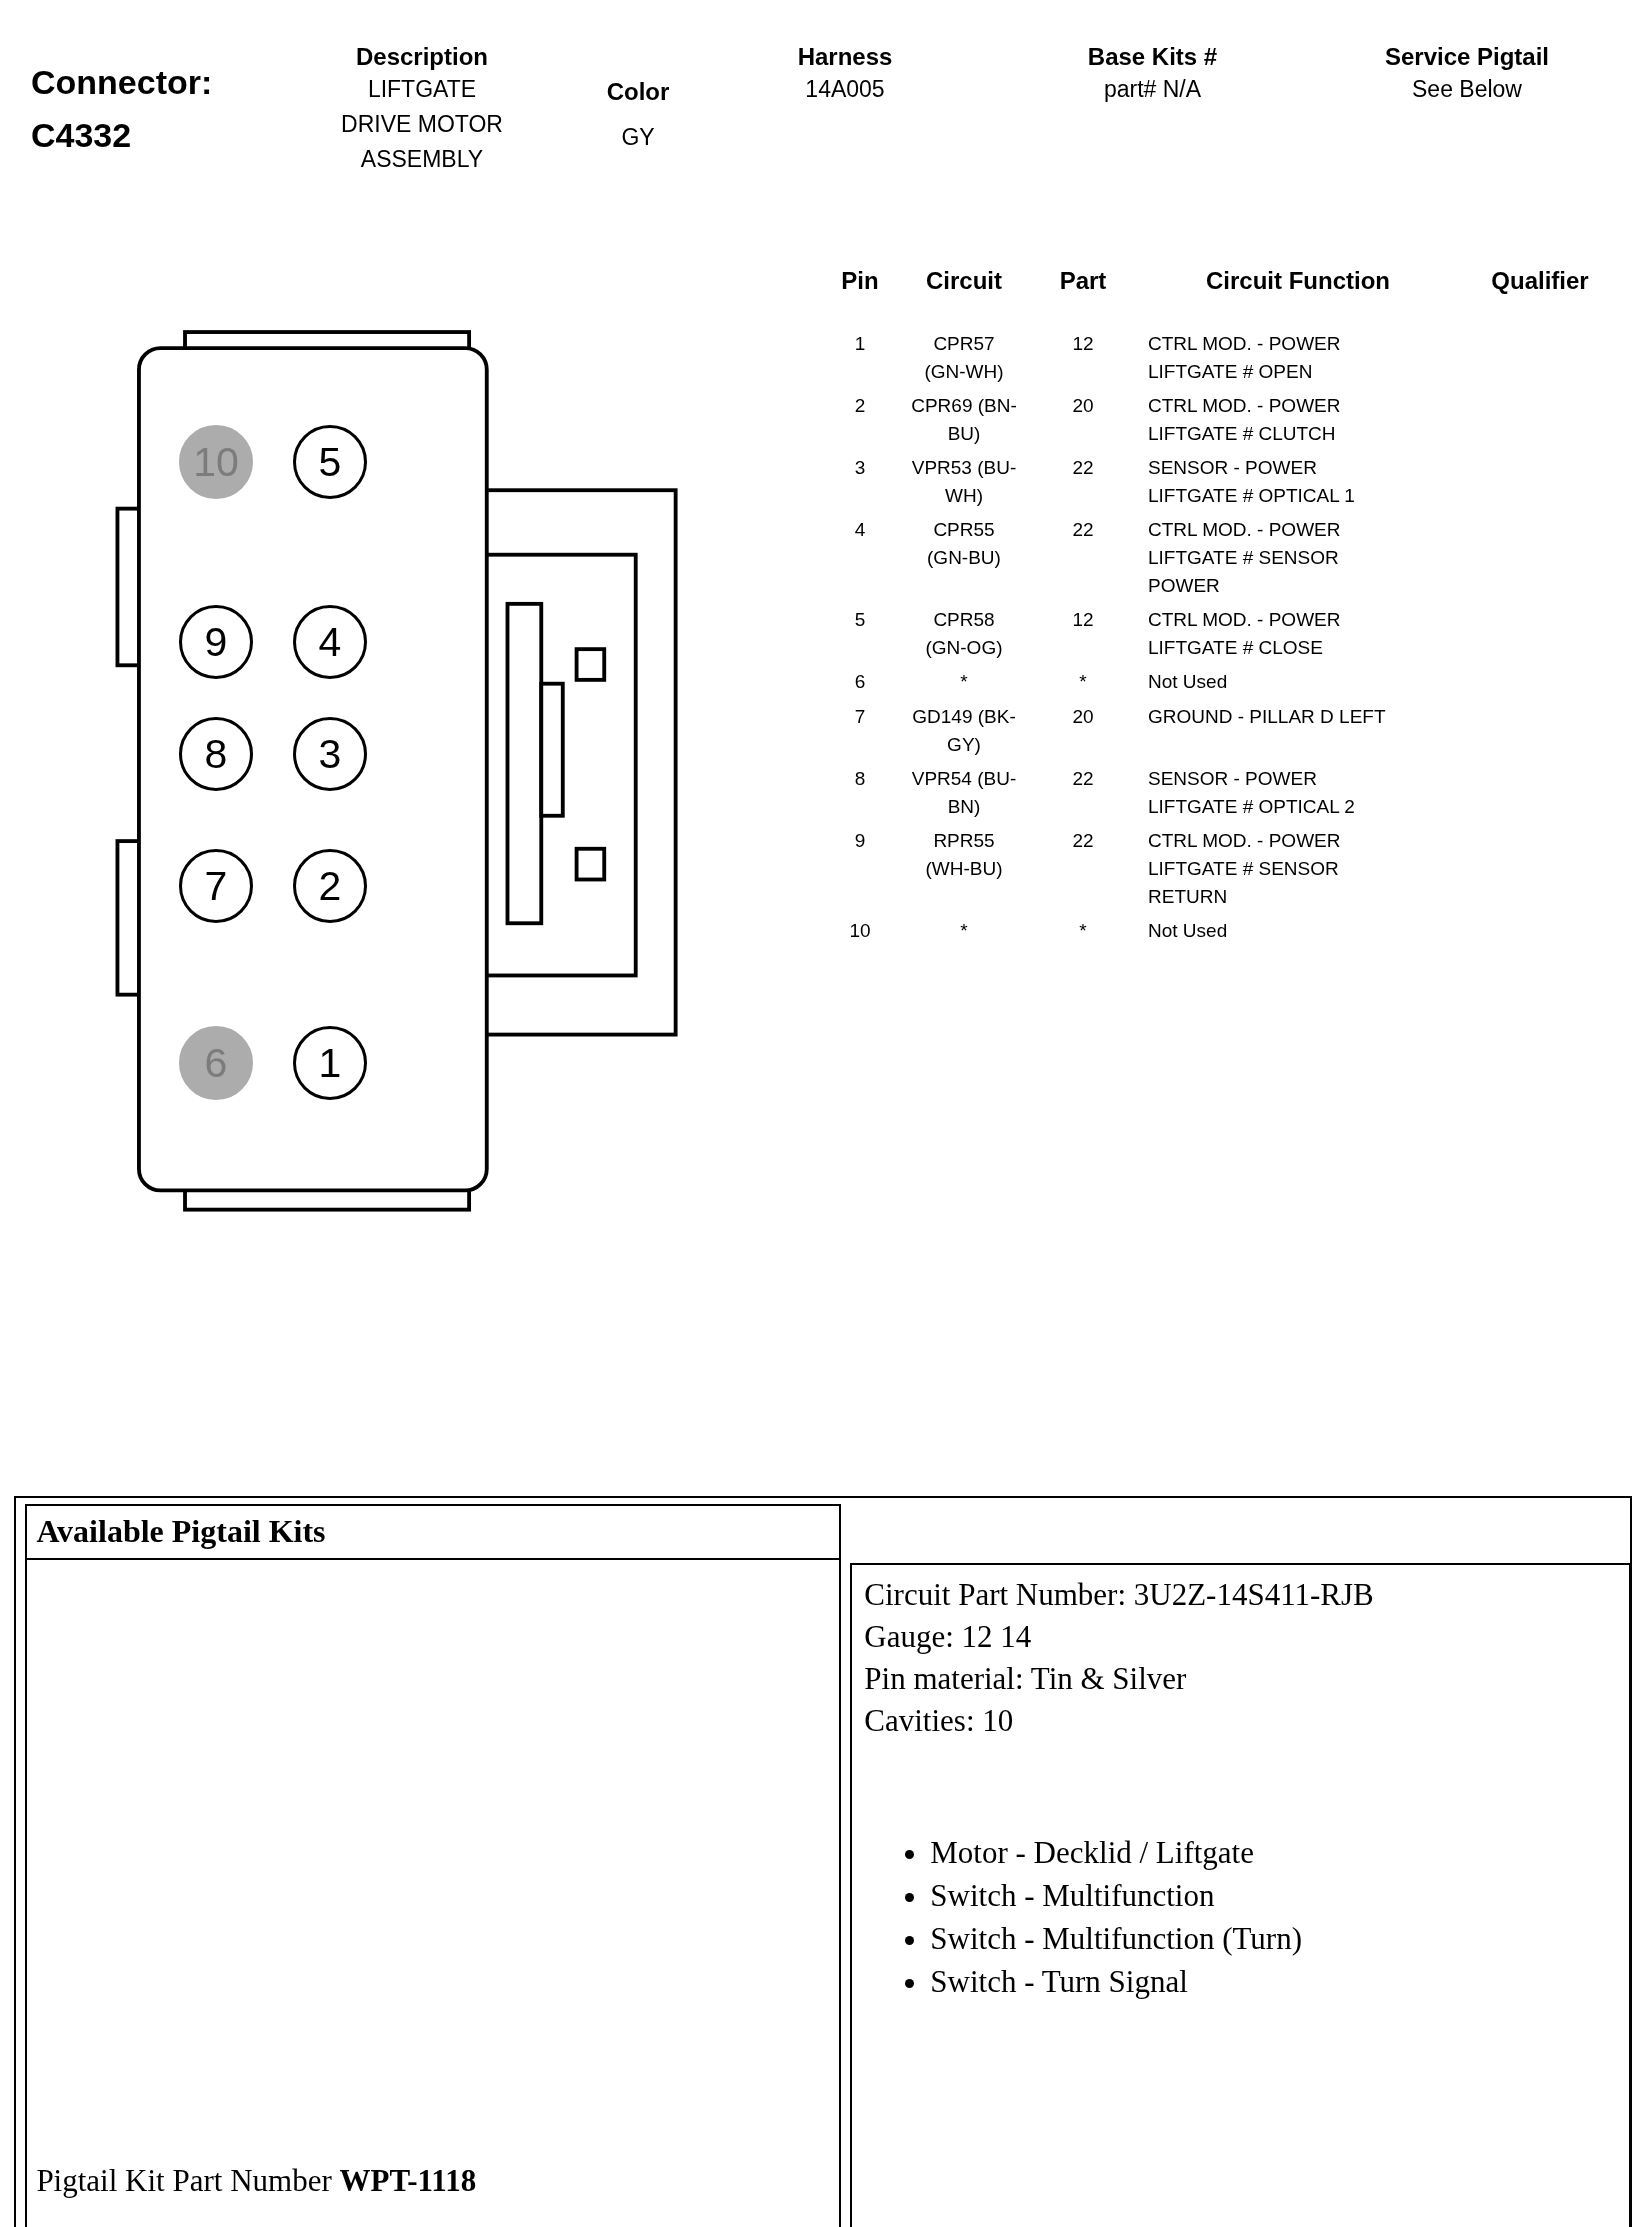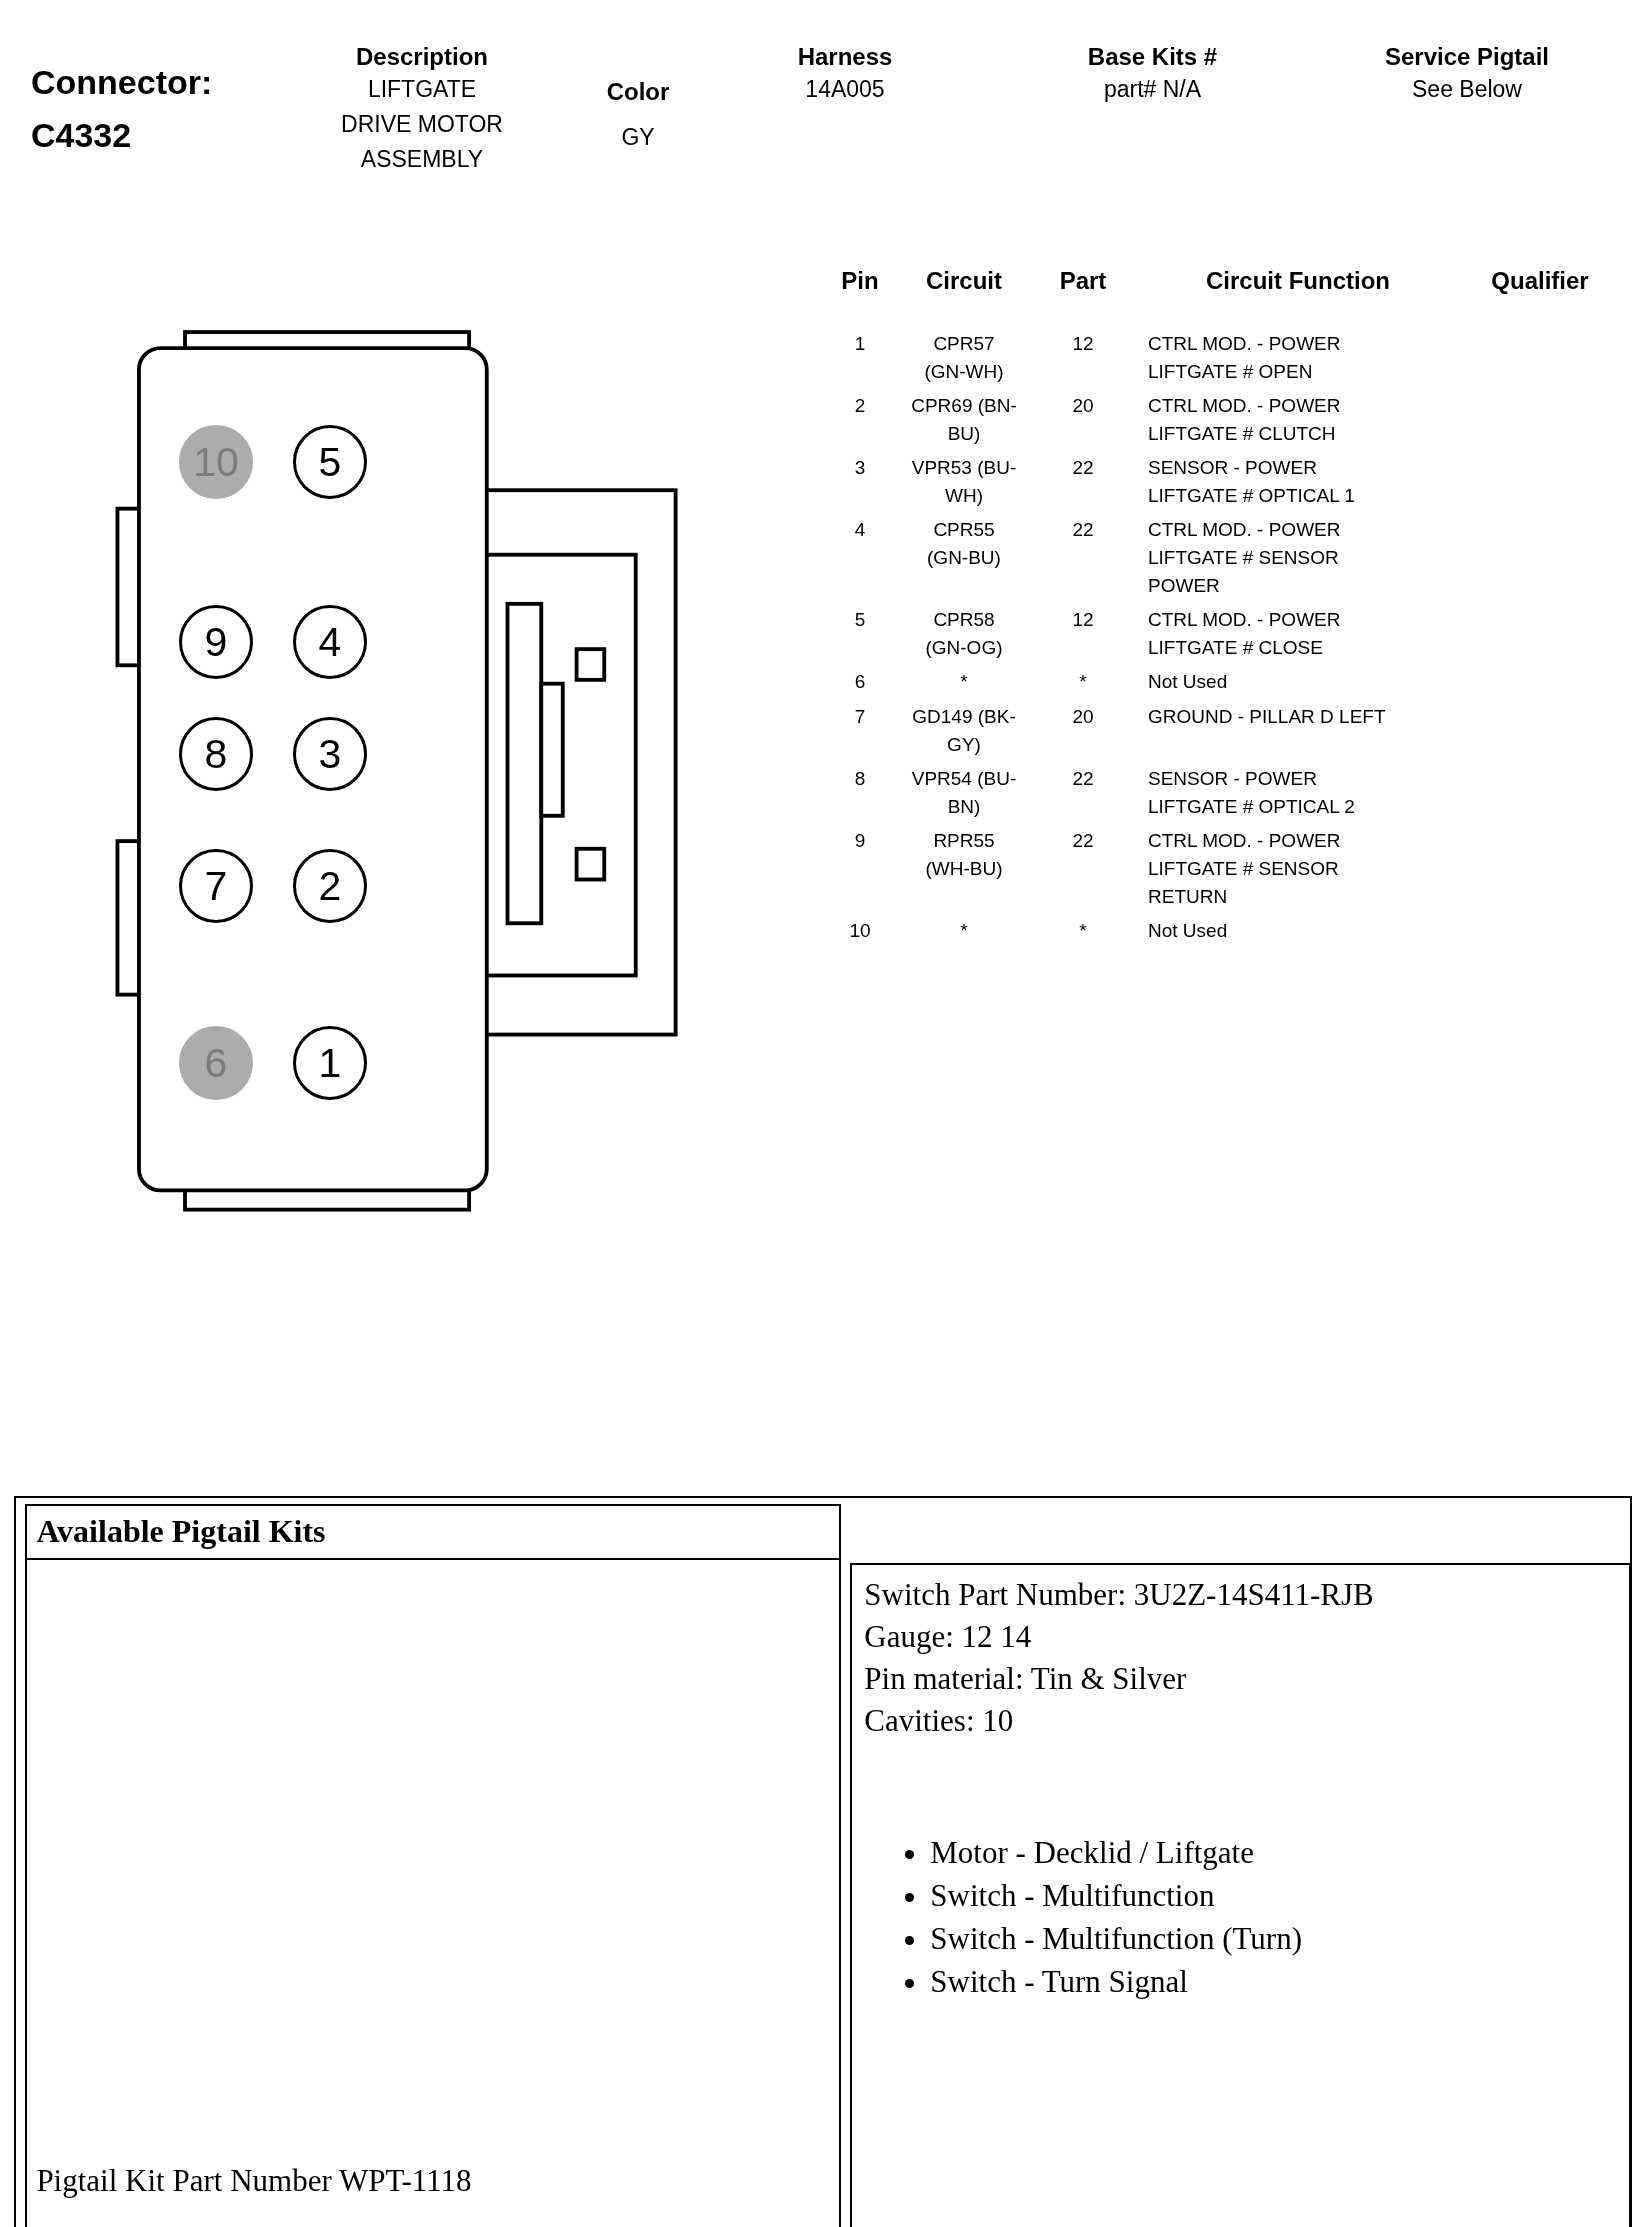--- a/index.html
+++ b/index.html
@@ -55,21 +55,21 @@
   }
   .pigtail-left {
     position:absolute; left:9.2px; top:6.1px; width:816px; height:776px;
     border:2.3px solid #000;
   }
   .pigtail-title {
     border-bottom:2.3px solid #000; font-weight:bold; font-size:32px;
     padding:7px 9.2px 8.4px;
   }
   .pigtail-kit-line { position:absolute; left:0; top:657px; padding:0 9.2px; font-size:31px; }
-  .pigtail-kit-line b { font-weight:normal; }
+  .pigtail-kit-line b { font-weight:bold; }
   .pigtail-right {
     position:absolute; left:834px; top:65px; width:781px; height:722px;
     border:2.3px solid #000; padding:9.2px 12.3px; font-size:31px; line-height:42px;
   }
   .spec-line b { font-weight:normal; }
   .spacer55 { height:42px; }
   .spacer62 { height:48px; }
   .uses { margin-left:66px; list-style:disc; }
   .uses li { margin-bottom:0.8px; }
 </style>
@@ -233,21 +233,21 @@
   <div class="pigtail-left">
     <div class="pigtail-title">Available Pigtail Kits</div>
     <div class="pigtail-kit-line">
       <span>Pigtail Kit Part Number</span>
       <b>WPT-1118</b>
     </div>
   </div>
 
   <div class="pigtail-right">
     <div class="spec-line">
-      <span>Switch Part Number:</span>
+      <span>Circuit Part Number:</span>
       <b>3U2Z-14S411-RJB</b>
     </div>
     <div class="spec-line">
       <span>Gauge:</span>
       <b>12 14</b>
     </div>
     <div class="spec-line">
       <span>Pin material:</span>
       <b>Tin &amp; Silver</b>
     </div>

